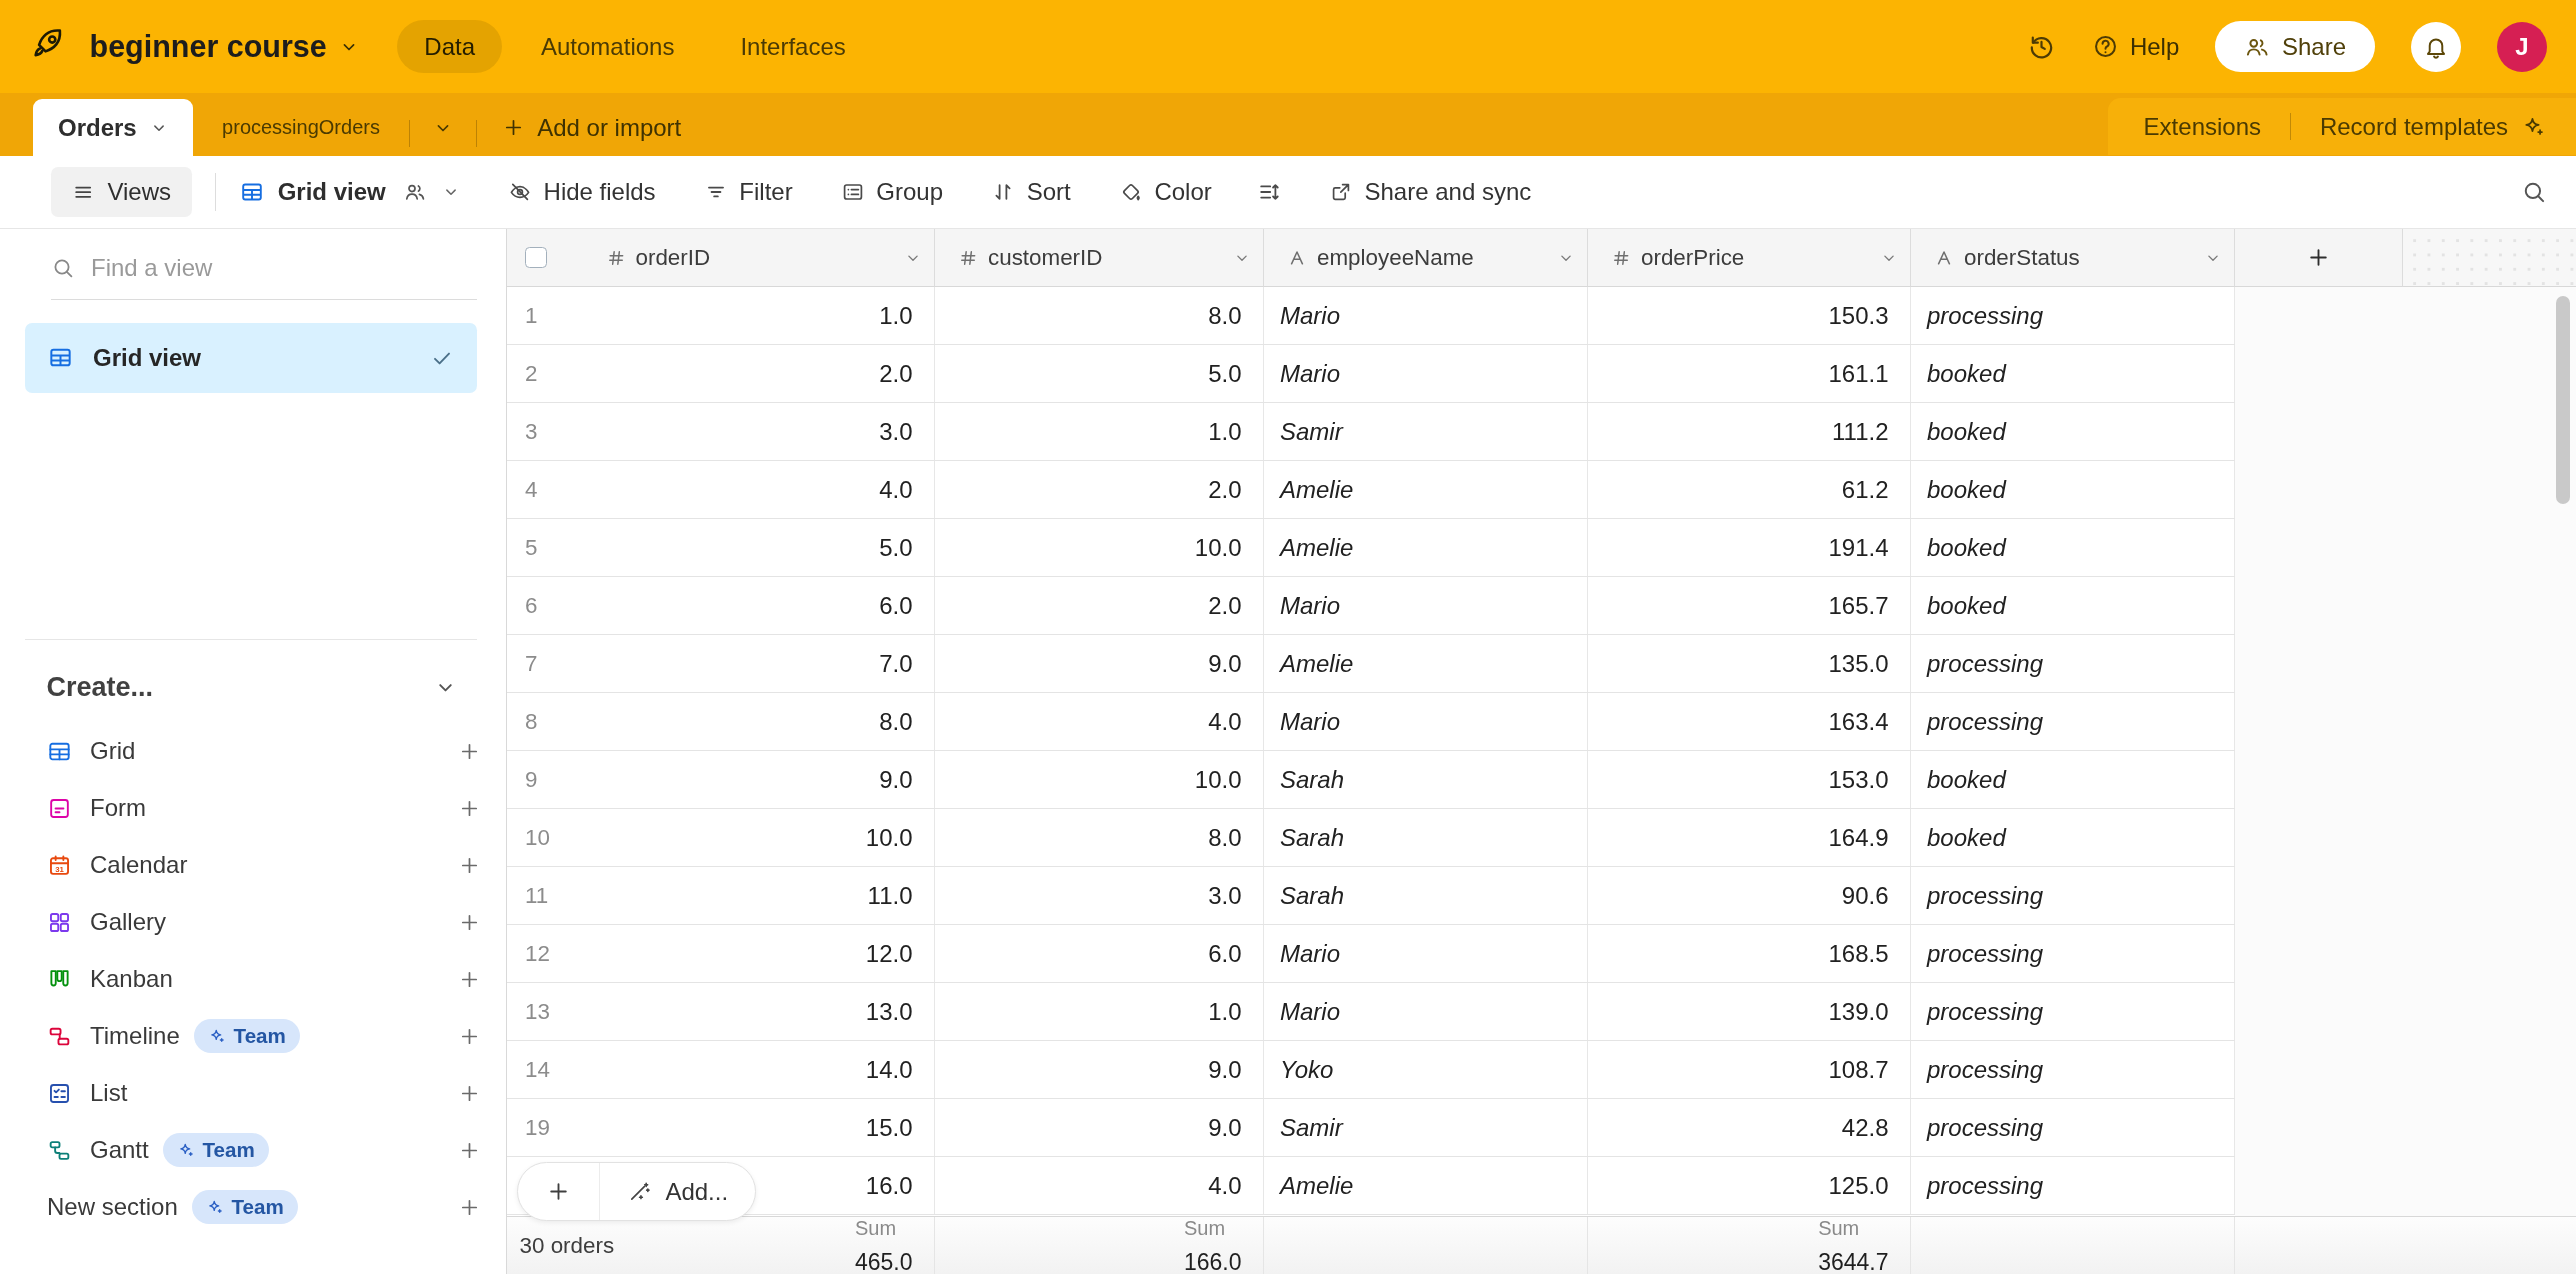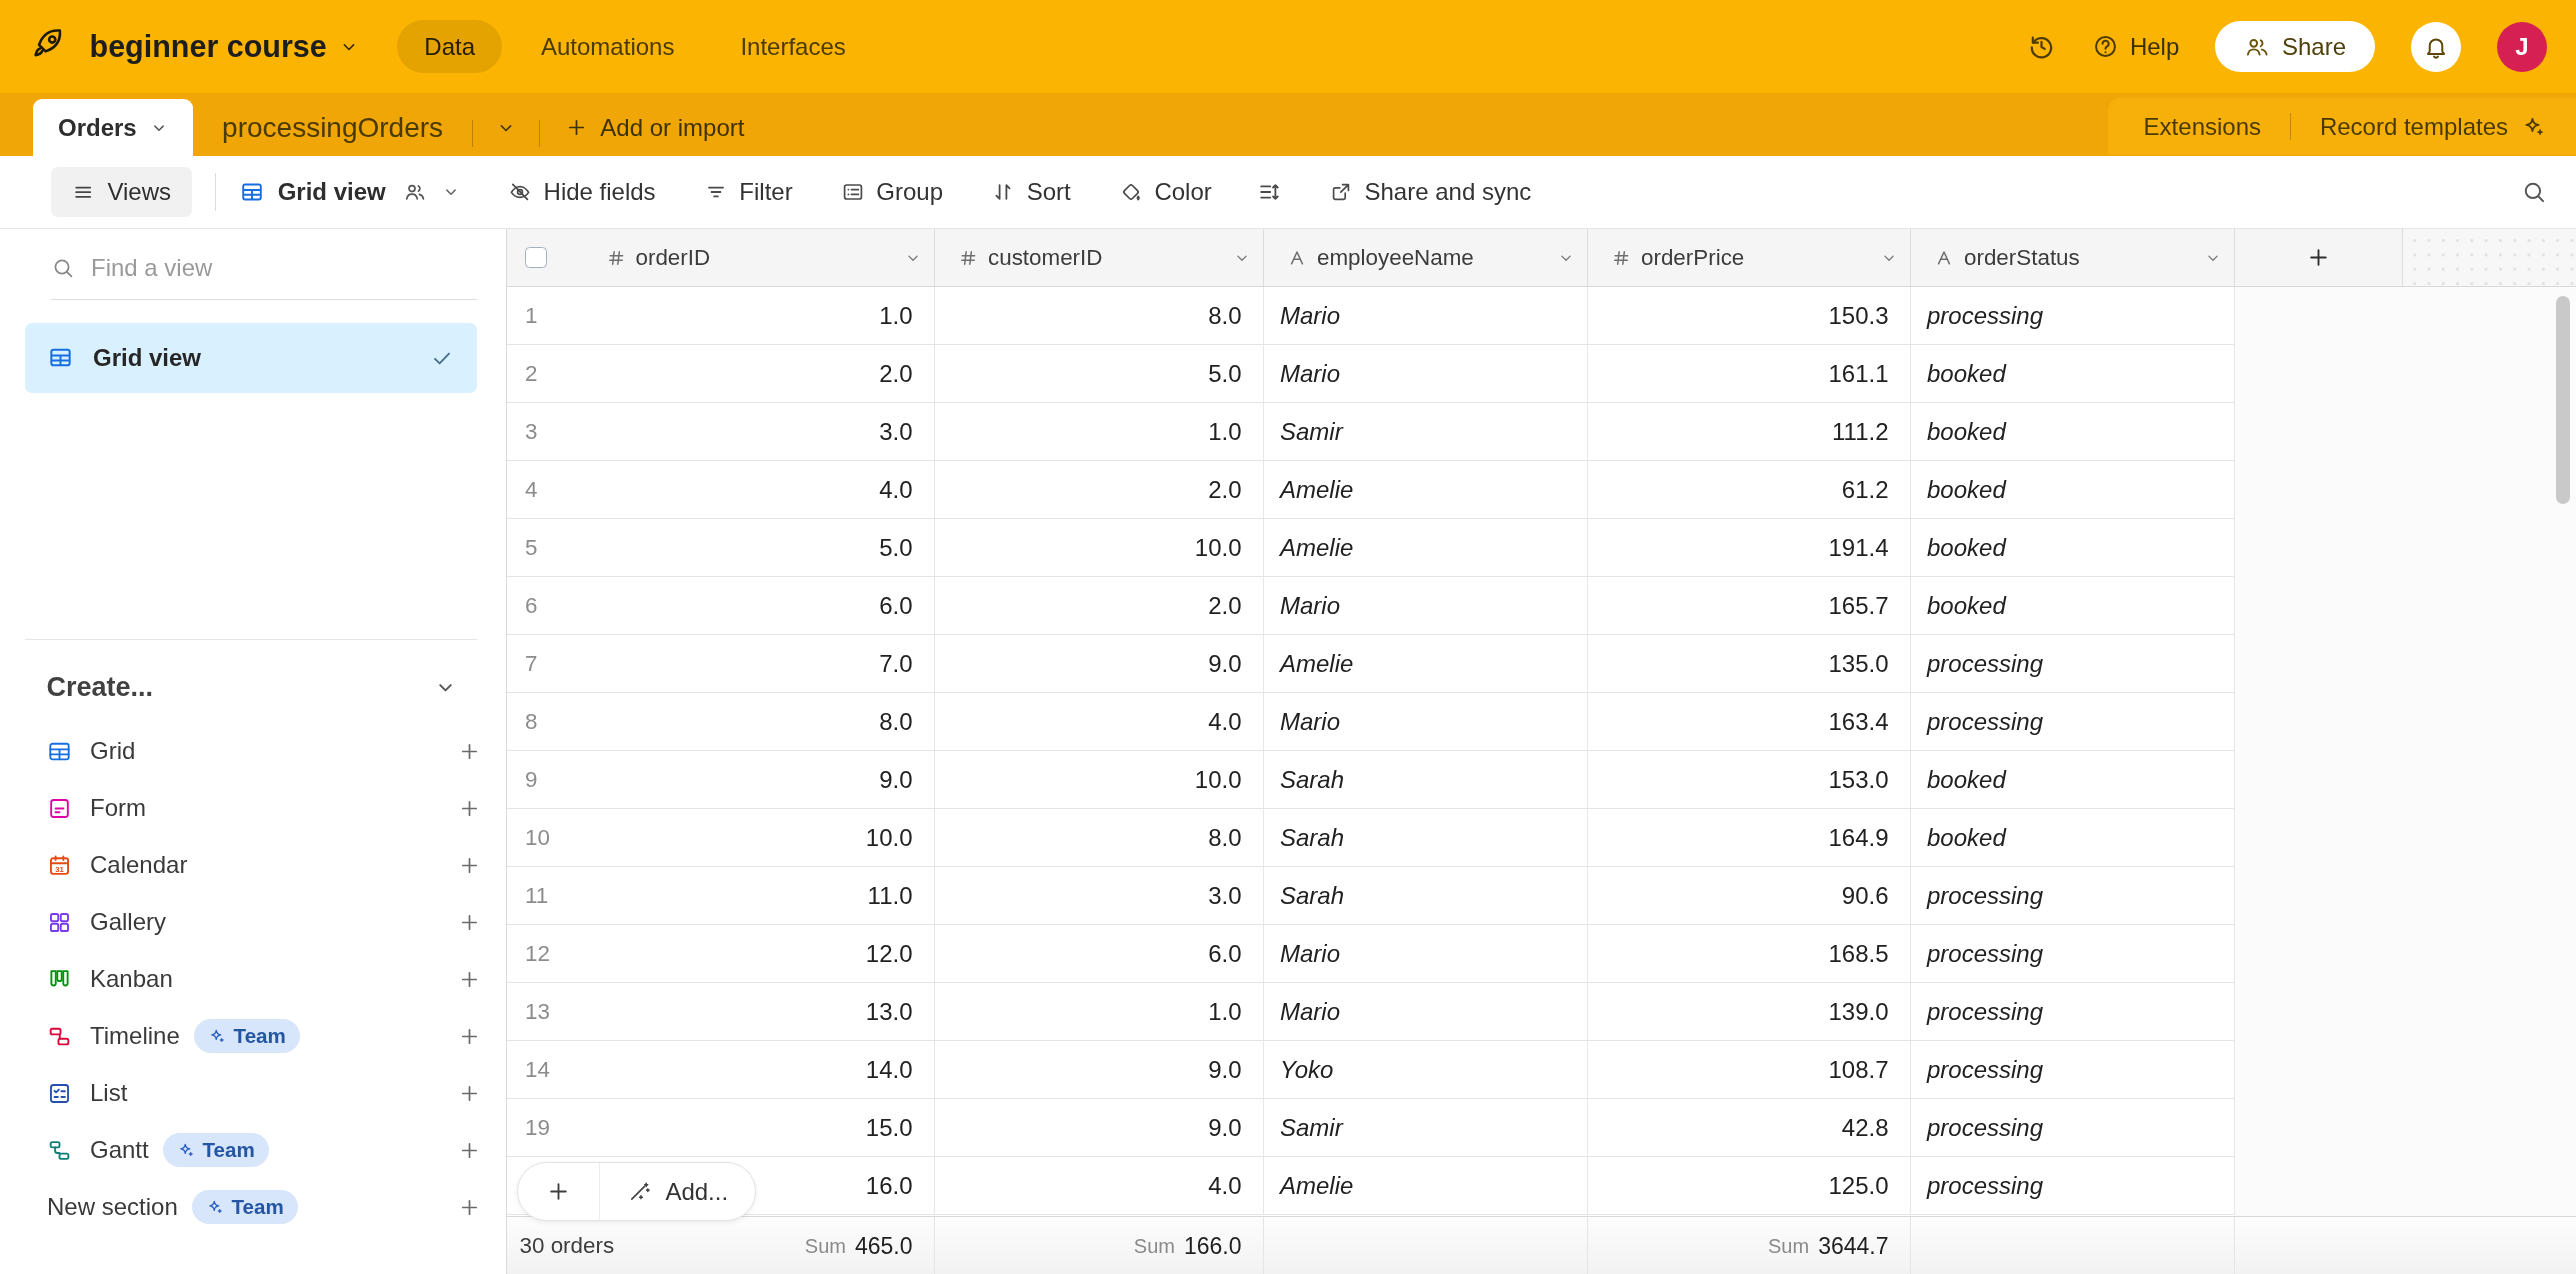--- a/index.html
+++ b/index.html
@@ -29,21 +29,21 @@
   .bellwrap .ic { width:26px; height:26px; color:#5c4708; }
   .avatar { width:50px; height:50px; border-radius:50%; background:#D61F53; color:#fff;
             display:flex; align-items:center; justify-content:center; font-size:24px; font-weight:600; }
 
   
   .tabrow { position:absolute; top:93px; left:0; right:0; height:63px; background:#F0A606;
             display:flex; align-items:flex-end; padding-left:33px; }
   .tab-active { height:57px; background:#fff; border-radius:9px 9px 0 0; display:flex; align-items:center;
                 gap:13.4px; padding:0 25px; font-size:24px; font-weight:600; color:#2e2e2e; }
   .tab-active .ic { width:18px; height:18px; color:#555; }
-  .tab { display:flex; align-items:center; padding:0 29px; height:57px; font-size:28px; color:#4a3a02; }
+  .tab { display:flex; align-items:center; padding:0 29px; height:57px; font-size:20px; color:#4a3a02; }
   .tdiv { width:0.9px; height:27px; background:rgba(80,55,0,.32); align-self:center; margin-top:18px; }
   .tchev { padding:0 23px; height:57px; display:flex; align-items:center; color:#4a3a02; }
   .tchev .ic { width:20px; height:20px; }
   .addimport { display:flex; align-items:center; gap:12.5px; padding:0 25px; height:57px; font-size:24px; color:#3f3202; }
   .addimport .ic { width:23px; height:23px; }
   .ext-panel { position:absolute; right:0; top:5.4px; height:57px; background:#F7B009; border-radius:12.5px 0 0 0;
                display:flex; align-items:center; padding:0 30.5px 0 36px; font-size:24px; color:#4a3a02; }
   .ext-div { width:0.9px; height:27px; background:rgba(80,55,0,.32); margin:0 29px; }
   .rt-group { display:flex; align-items:center; gap:12.5px; }
   .rt-group .ic { width:25px; height:25px; }
@@ -118,21 +118,21 @@
   .tcell.num { justify-content:flex-end; padding-right:21.5px; }
   .tcell.txt { padding-left:16px;font-style:italic; }
   .rnum { position:absolute; left:18px; color:#8c8c8c; font-size:22.4px; }
 
   
   .summary { position:absolute; left:0; right:0; bottom:0; height:59px;
              background:linear-gradient(#FDFDFD,#F2F2F2); border-top:0.9px solid #D8D8D8; display:flex; }
   .scell { display:flex; align-items:center; justify-content:flex-end; padding:0 21.5px 0 12.5px;
            border-right:0.9px solid #E5E5E5; position:relative; }
   .scount { position:absolute; left:12.5px; font-size:22.4px; color:#3d3d3d; }
-  .sgrp { display:flex; align-items:center; gap:9px; }
+  .sgrp { display:flex; align-items:flex-start; gap:9px;flex-direction:column; }
   .slbl { font-size:20px; color:#8a8a8a; }
   .sval { font-size:23px; color:#1f1f1f; }
 
   
   .addpill { position:absolute; left:517px; top:1162px; height:59px; background:#fff;
              border:0.9px solid #E2E2E2; border-radius:30.5px; display:flex; align-items:stretch;
              z-index:6; box-shadow:0 1.8px 5.4px rgba(0,0,0,.07); overflow:hidden; }
   .seg-plus { width:82px; display:flex; align-items:center; justify-content:center;
               border-right:0.9px solid #ECECEC; color:#3f3f3f; }
   .seg-plus .ic { width:25px; height:25px; }

